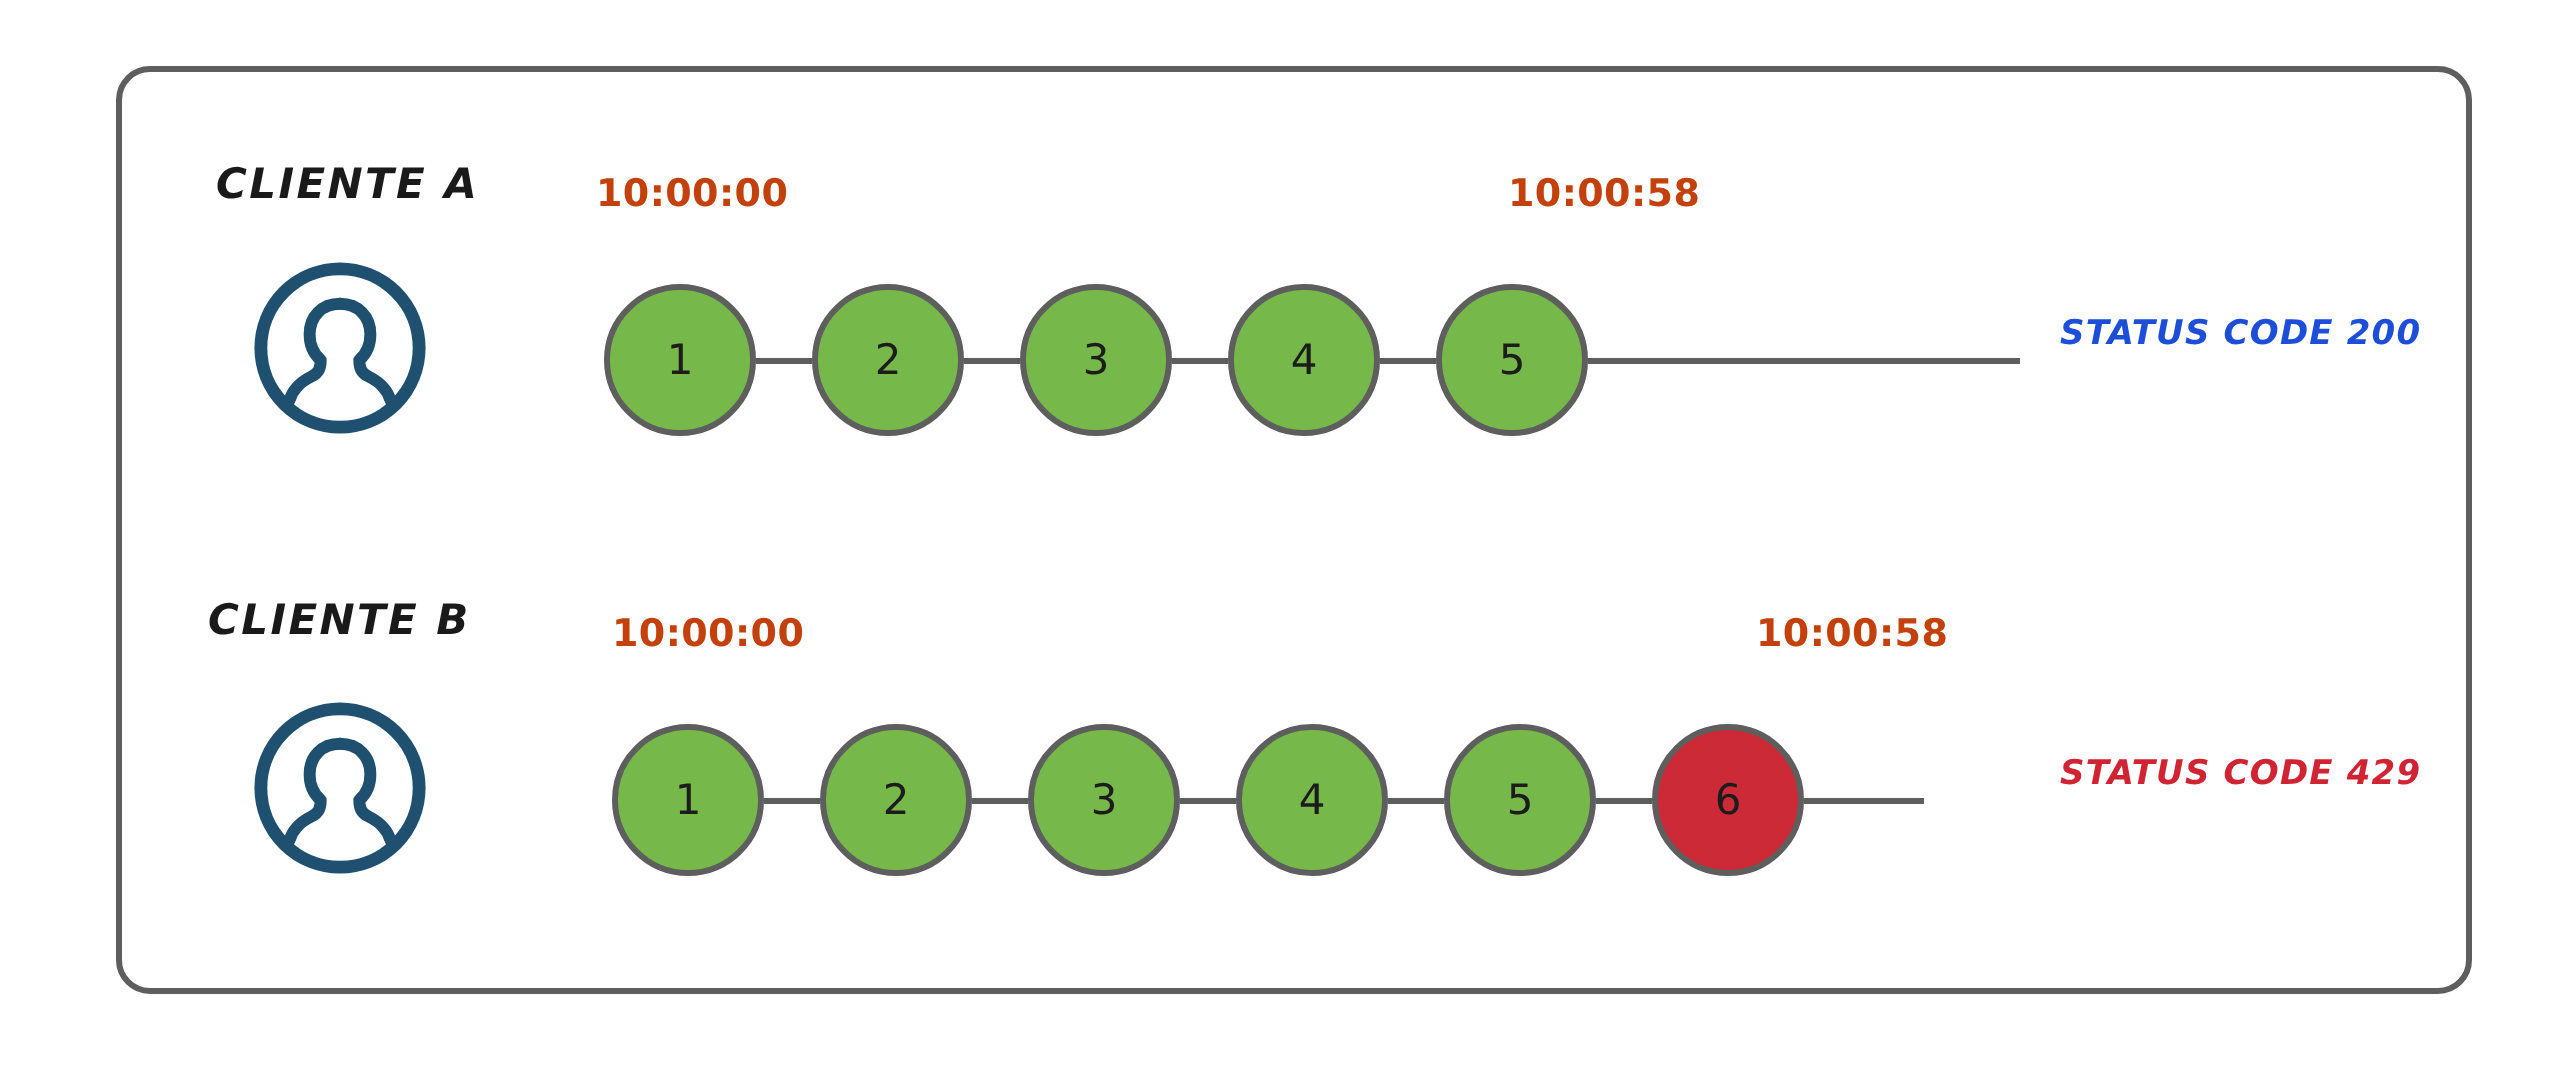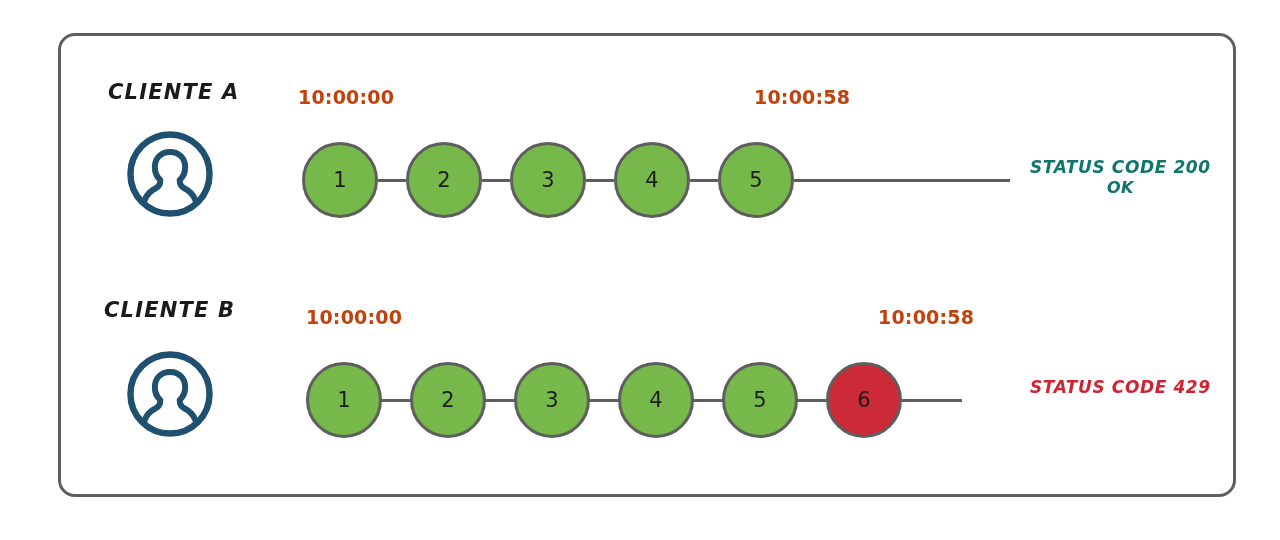--- a/index.html
+++ b/index.html
@@ -75,21 +75,21 @@
     letter-spacing:0.6px;
     text-align:center;
     white-space:nowrap;
     line-height:1.22;
   }
   .status .sub{
     display:block;
     font-size:16px;
     letter-spacing:0.3px;
   }
-  .status.ok{color:#0f766e;}
+  .status.ok{color:#1d4ed8;}
   .status.err{color:#d02433;}
 </style>
 </head>
 <body>
 
 <div id="stage">
 
   <div class="frame"></div>
 
   <div class="client-label" style="left:108px;top:80px;">CLIENTE A</div>
@@ -116,21 +116,20 @@
       <div class="link" style="left: 492px; width: 216px;"></div>
       <div class="node ok" style="left: 0px; top: -38px;">1</div>
       <div class="node ok" style="left: 104px; top: -38px;">2</div>
       <div class="node ok" style="left: 208px; top: -38px;">3</div>
       <div class="node ok" style="left: 312px; top: -38px;">4</div>
       <div class="node ok" style="left: 416px; top: -38px;">5</div>
     </div>
 
   <div class="status ok" style="left:1030px;top:157px;">
     <span>STATUS CODE 200</span>
-    <span class="sub">OK</span>
   </div>
 
   <div class="client-label" style="left:104px;top:298px;text-align:right;">CLIENTE B</div>
 
   <div class="avatar" style="left:124px;top:348px;">
     <svg viewBox="0 0 100 100" width="92" height="92">
       <circle cx="50" cy="50" r="43" fill="none" stroke="#1f5070" stroke-width="7"></circle>
       <path d="M50 26 C40 26 33.5 33 33.5 42.5 C33.5 48.5 36 53.5 39.5 56.5
                C39.5 61 38.5 63.5 34.5 65.5 C28.5 68.5 24.5 72 22.5 78.5" fill="none" stroke="#1f5070" stroke-width="6.5" stroke-linecap="round" stroke-linejoin="round"></path>
       <path d="M50 26 C60 26 66.5 33 66.5 42.5 C66.5 48.5 64 53.5 60.5 56.5

